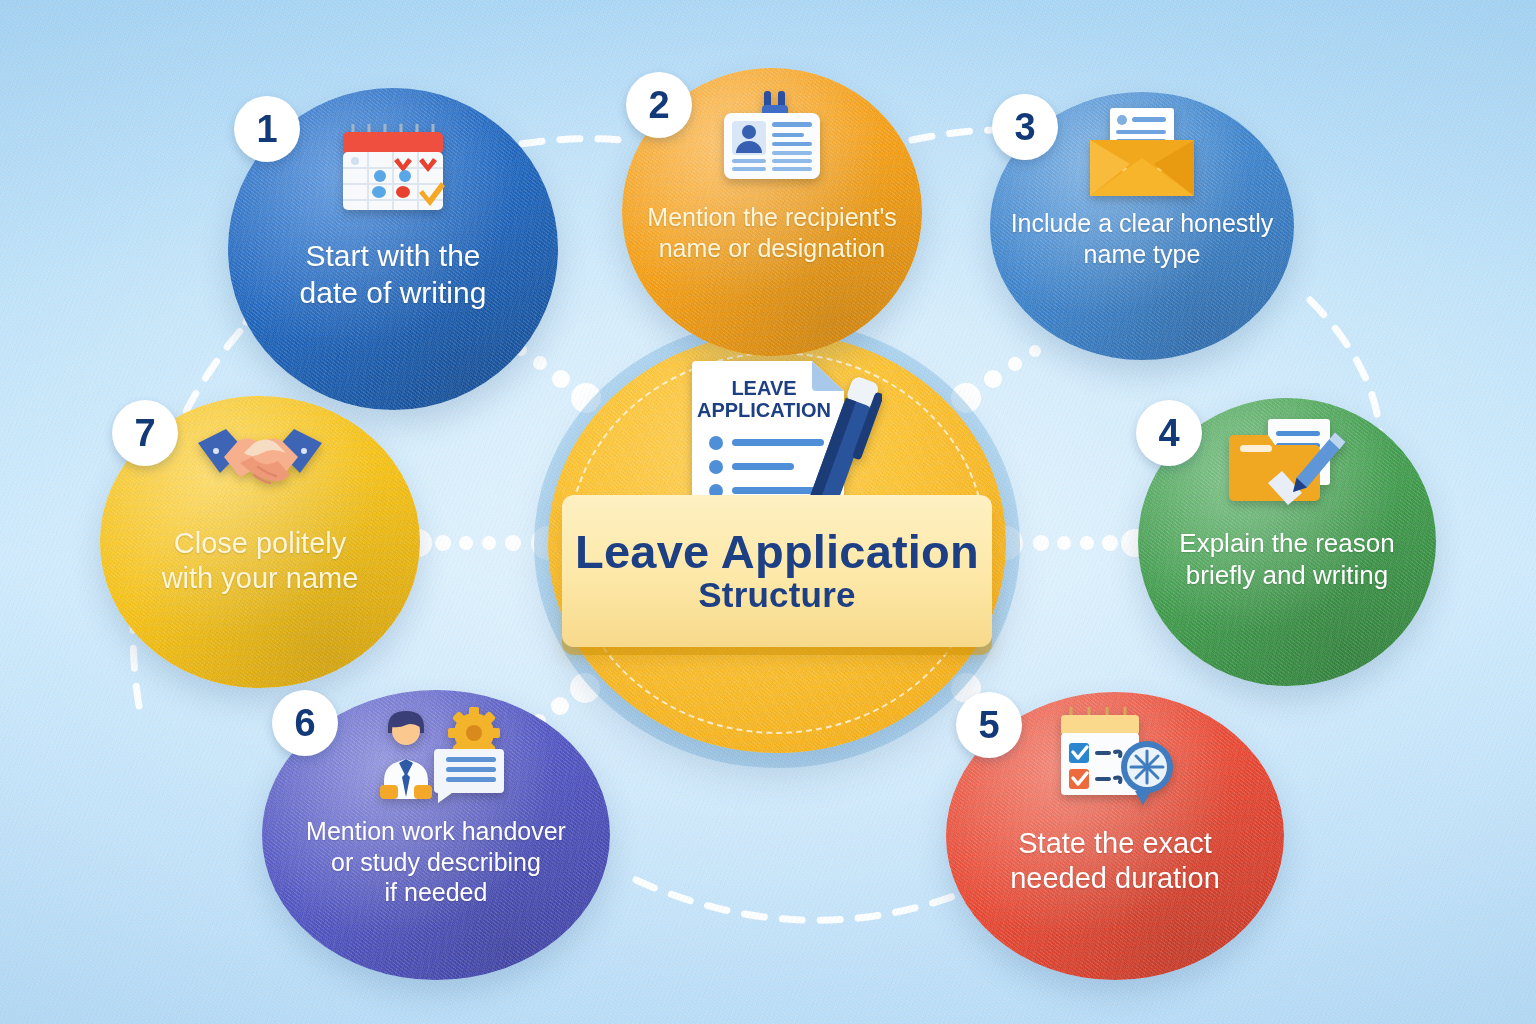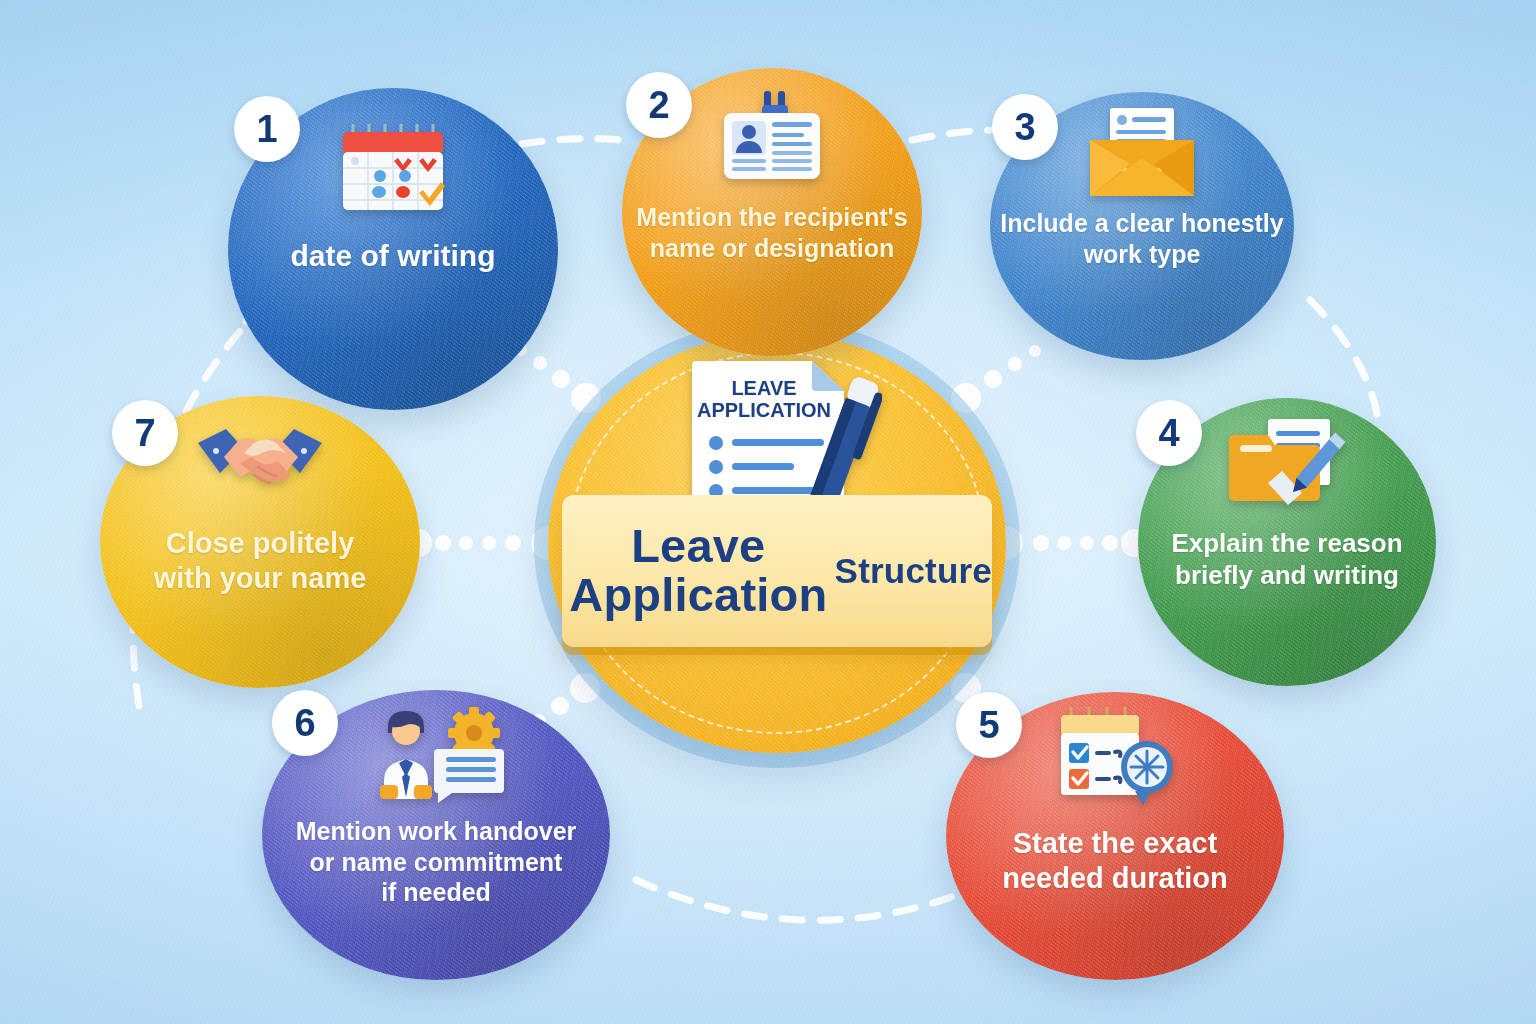--- a/index.html
+++ b/index.html
@@ -54,21 +54,21 @@
     position:absolute;width:66px;height:66px;border-radius:50%;
     background:#ffffff;
     display:flex;align-items:center;justify-content:center;
     font-size:38px;font-weight:700;color:#123a78;
     box-shadow:0 4px 10px rgba(30,70,120,.22);
     z-index:6;font-family:"Liberation Sans", sans-serif;
   }
   .icon-wrap{position:relative;z-index:3;display:flex;align-items:center;justify-content:center;}
   .cap{
     position:relative;z-index:3;
-    color:#ffffff;font-weight:700;line-height:1.22;
+    color:#ffffff;font-weight:400;line-height:1.22;
     text-shadow:0 1px 2px rgba(0,0,0,.16);
     padding:0 10px;
   }
   .cap.warm{color:#fdf5d8;}
 
   
   #hub{
     position:absolute;left:548px;top:333px;width:458px;height:420px;
     border-radius:50%;
     background:radial-gradient(circle at 42% 30%, #ffd15a 0%, #fcc22e 40%, #f5ae14 78%, #efa40c 100%);
@@ -87,21 +87,21 @@
   #hubTex{
     position:absolute;inset:0;border-radius:50%;pointer-events:none;opacity:.33;
     background-image:
       repeating-linear-gradient(44deg, rgba(255,255,255,.25) 0 1px, rgba(255,255,255,0) 1px 3px),
       repeating-linear-gradient(127deg, rgba(160,95,0,.12) 0 1px, rgba(255,255,255,0) 1px 3px);
   }
   #banner{
     position:absolute;left:14px;right:14px;top:162px;height:152px;border-radius:12px;
     background:linear-gradient(180deg,#fdf0c2 0%, #fde8a8 55%, #f7d98a 100%);
     box-shadow:0 8px 0 rgba(214,152,10,.55), 0 12px 16px rgba(150,100,0,.18);
-    display:flex;flex-direction:row;align-items:center;justify-content:center;
+    display:flex;flex-direction:column;align-items:center;justify-content:center;
     z-index:4;
   }
   #banner .t1,#banner .t2{
     color:#1d3f84;font-weight:700;letter-spacing:.2px;
     font-family:"Liberation Sans", sans-serif;
   }
   #banner .t1{font-size:47px;line-height:1.04;}
   #banner .t2{font-size:35px;line-height:1.04;}
   #hubDoc{position:absolute;left:50%;top:22px;transform:translateX(-50%);z-index:3;}
 
@@ -232,20 +232,21 @@
           </g>
         <path d="M72 40 l5 7 l5 -7 l4 3 l-9 11 l-9 -11z" fill="#e8412f" opacity="0"></path>
         <ellipse cx="68" cy="74" rx="7" ry="6" fill="#e8412f"></ellipse>
         <ellipse cx="44" cy="74" rx="7" ry="6" fill="#5aa7e8"></ellipse>
         <circle cx="70" cy="58" r="6" fill="#5aa7e8"></circle>
         <circle cx="45" cy="58" r="6" fill="#5aa7e8"></circle>
         <path d="M88 72 l6 8 l12 -16 l4 4 l-15 20 l-11 -13z" fill="#f6a723"></path>
       </svg>
     </div>
     <div class="cap" style="font-size:30px;margin-top:18px;">
+      <div>Start with the</div>
       <div>date of writing</div>
     </div>
   </div>
 
   <div class="bubble" style="left:622px;top:68px;width:300px;height:288px;background:radial-gradient(circle at 38% 26%,#fcb03c 0%,#f59d10 55%,#e8900a 100%);">
     <div class="tex"></div>
       <div class="shade"></div>
     <div class="badge" style="left:4px;top:4px;">
       <span>2</span>
     </div>
@@ -298,21 +299,21 @@
         <path d="M6 34 h104 v52 a4 4 0 0 1 -4 4 H10 a4 4 0 0 1 -4 -4z" fill="#f2a81c"></path>
         <path d="M6 34 L58 74 L110 34 v6 L58 80 L6 40z" fill="#fbd06a"></path>
         <path d="M6 34 L58 74 L110 34 L110 40 L58 80 L6 40 z" fill="#fac košt" opacity="0"></path>
         <path d="M6 90 L46 58 L6 34 z" fill="#f8bb3c"></path>
         <path d="M110 90 L70 58 L110 34 z" fill="#e89a10"></path>
         <path d="M6 90 L58 52 L110 90 z" fill="#f7b52c"></path>
       </svg>
     </div>
     <div class="cap" style="font-size:25px;margin-top:10px;">
       <div>Include a clear honestly</div>
-      <div>work type</div>
+      <div>name type</div>
     </div>
   </div>
 
   <div class="bubble" style="left:1138px;top:398px;width:298px;height:288px;background:radial-gradient(circle at 38% 26%,#58b063 0%,#3d9a48 55%,#338c3e 100%);">
     <div class="tex"></div>
       <div class="shade"></div>
     <div class="badge" style="left:-2px;top:2px;">
       <span>4</span>
     </div>
     <div class="icon-wrap" style="margin-top:18px;height:98px;">
@@ -419,21 +420,21 @@
         <path d="M72 44 h62 a4 4 0 0 1 4 4 v36 a4 4 0 0 1 -4 4 h-48 l-14 10 v-10 h0 a4 4 0 0 1 -4 -4 v-36 a4 4 0 0 1 4 -4z" fill="#f2f6fb"></path>
         <g fill="#5d93d4">
             <rect x="80" y="52" width="50" height="5" rx="2.5"></rect>
             <rect x="80" y="62" width="50" height="5" rx="2.5"></rect>
             <rect x="80" y="72" width="50" height="5" rx="2.5"></rect>
           </g>
       </svg>
     </div>
     <div class="cap" style="font-size:25px;margin-top:12px;">
       <div>Mention work handover</div>
-      <div>or name commitment</div>
+      <div>or study describing</div>
       <div>if needed</div>
     </div>
   </div>
 
   <div class="bubble" style="left:100px;top:396px;width:320px;height:292px;background:radial-gradient(circle at 38% 26%,#fdd037 0%,#f6c011 55%,#eeb207 100%);">
     <div class="tex"></div>
       <div class="shade"></div>
     <div class="badge" style="left:12px;top:4px;">
       <span>7</span>
     </div>

